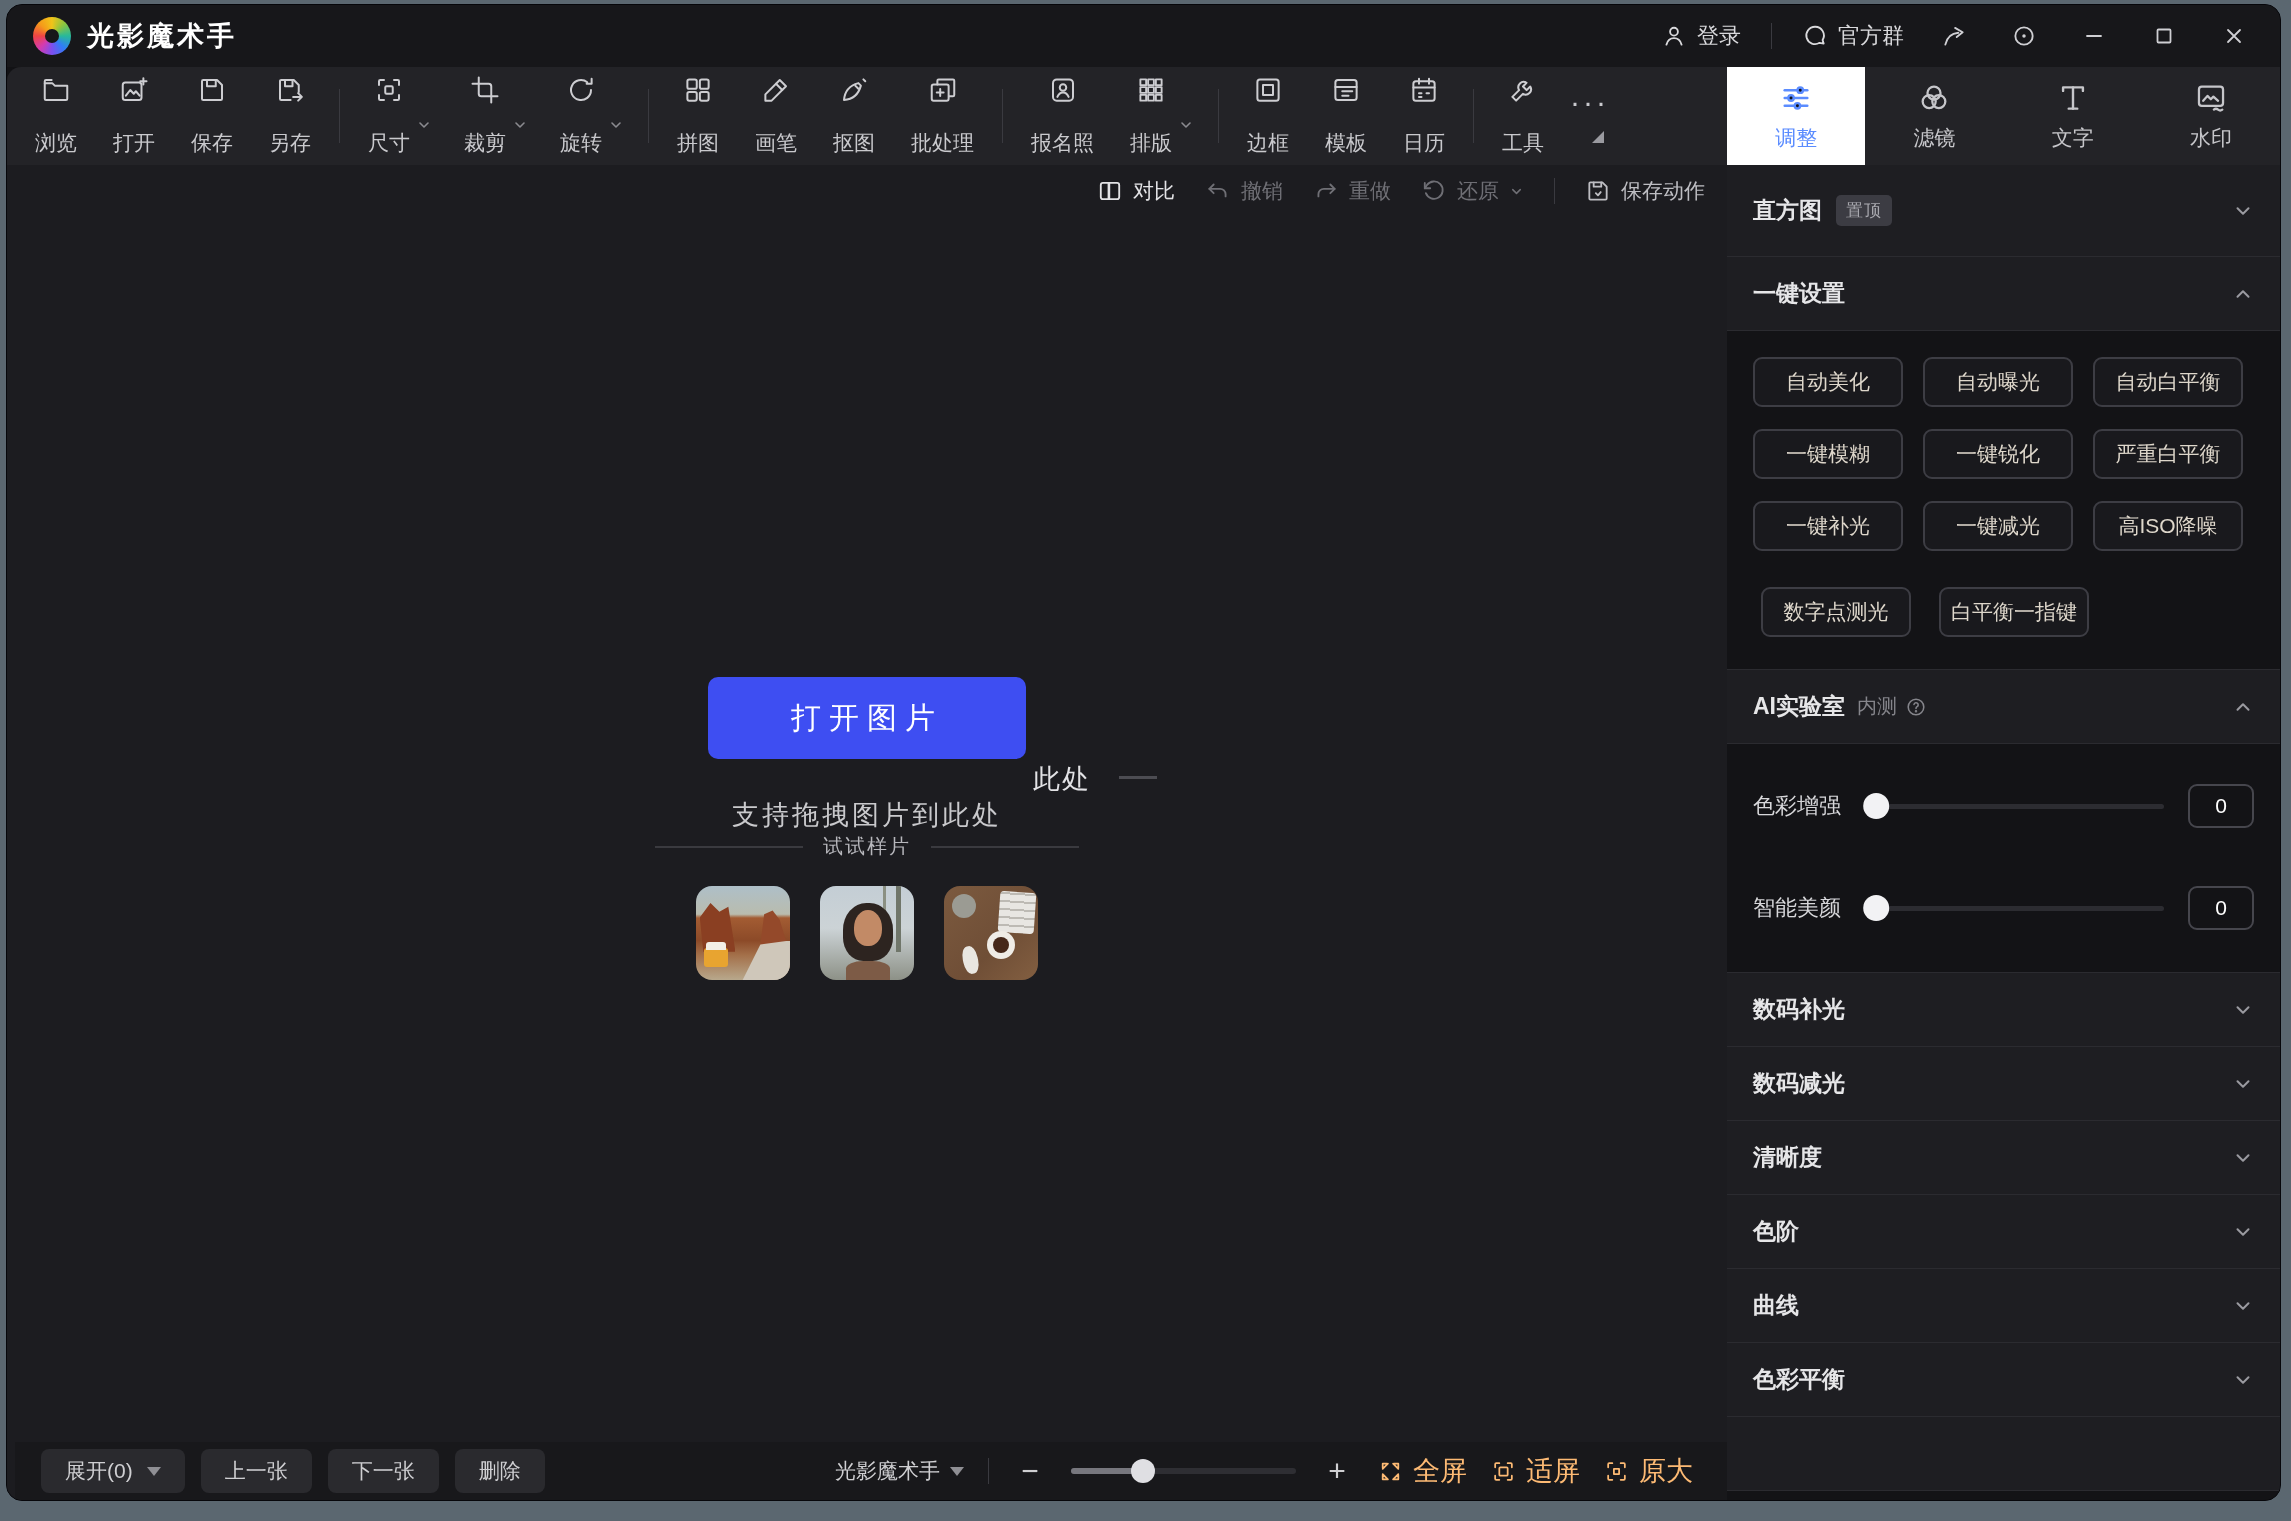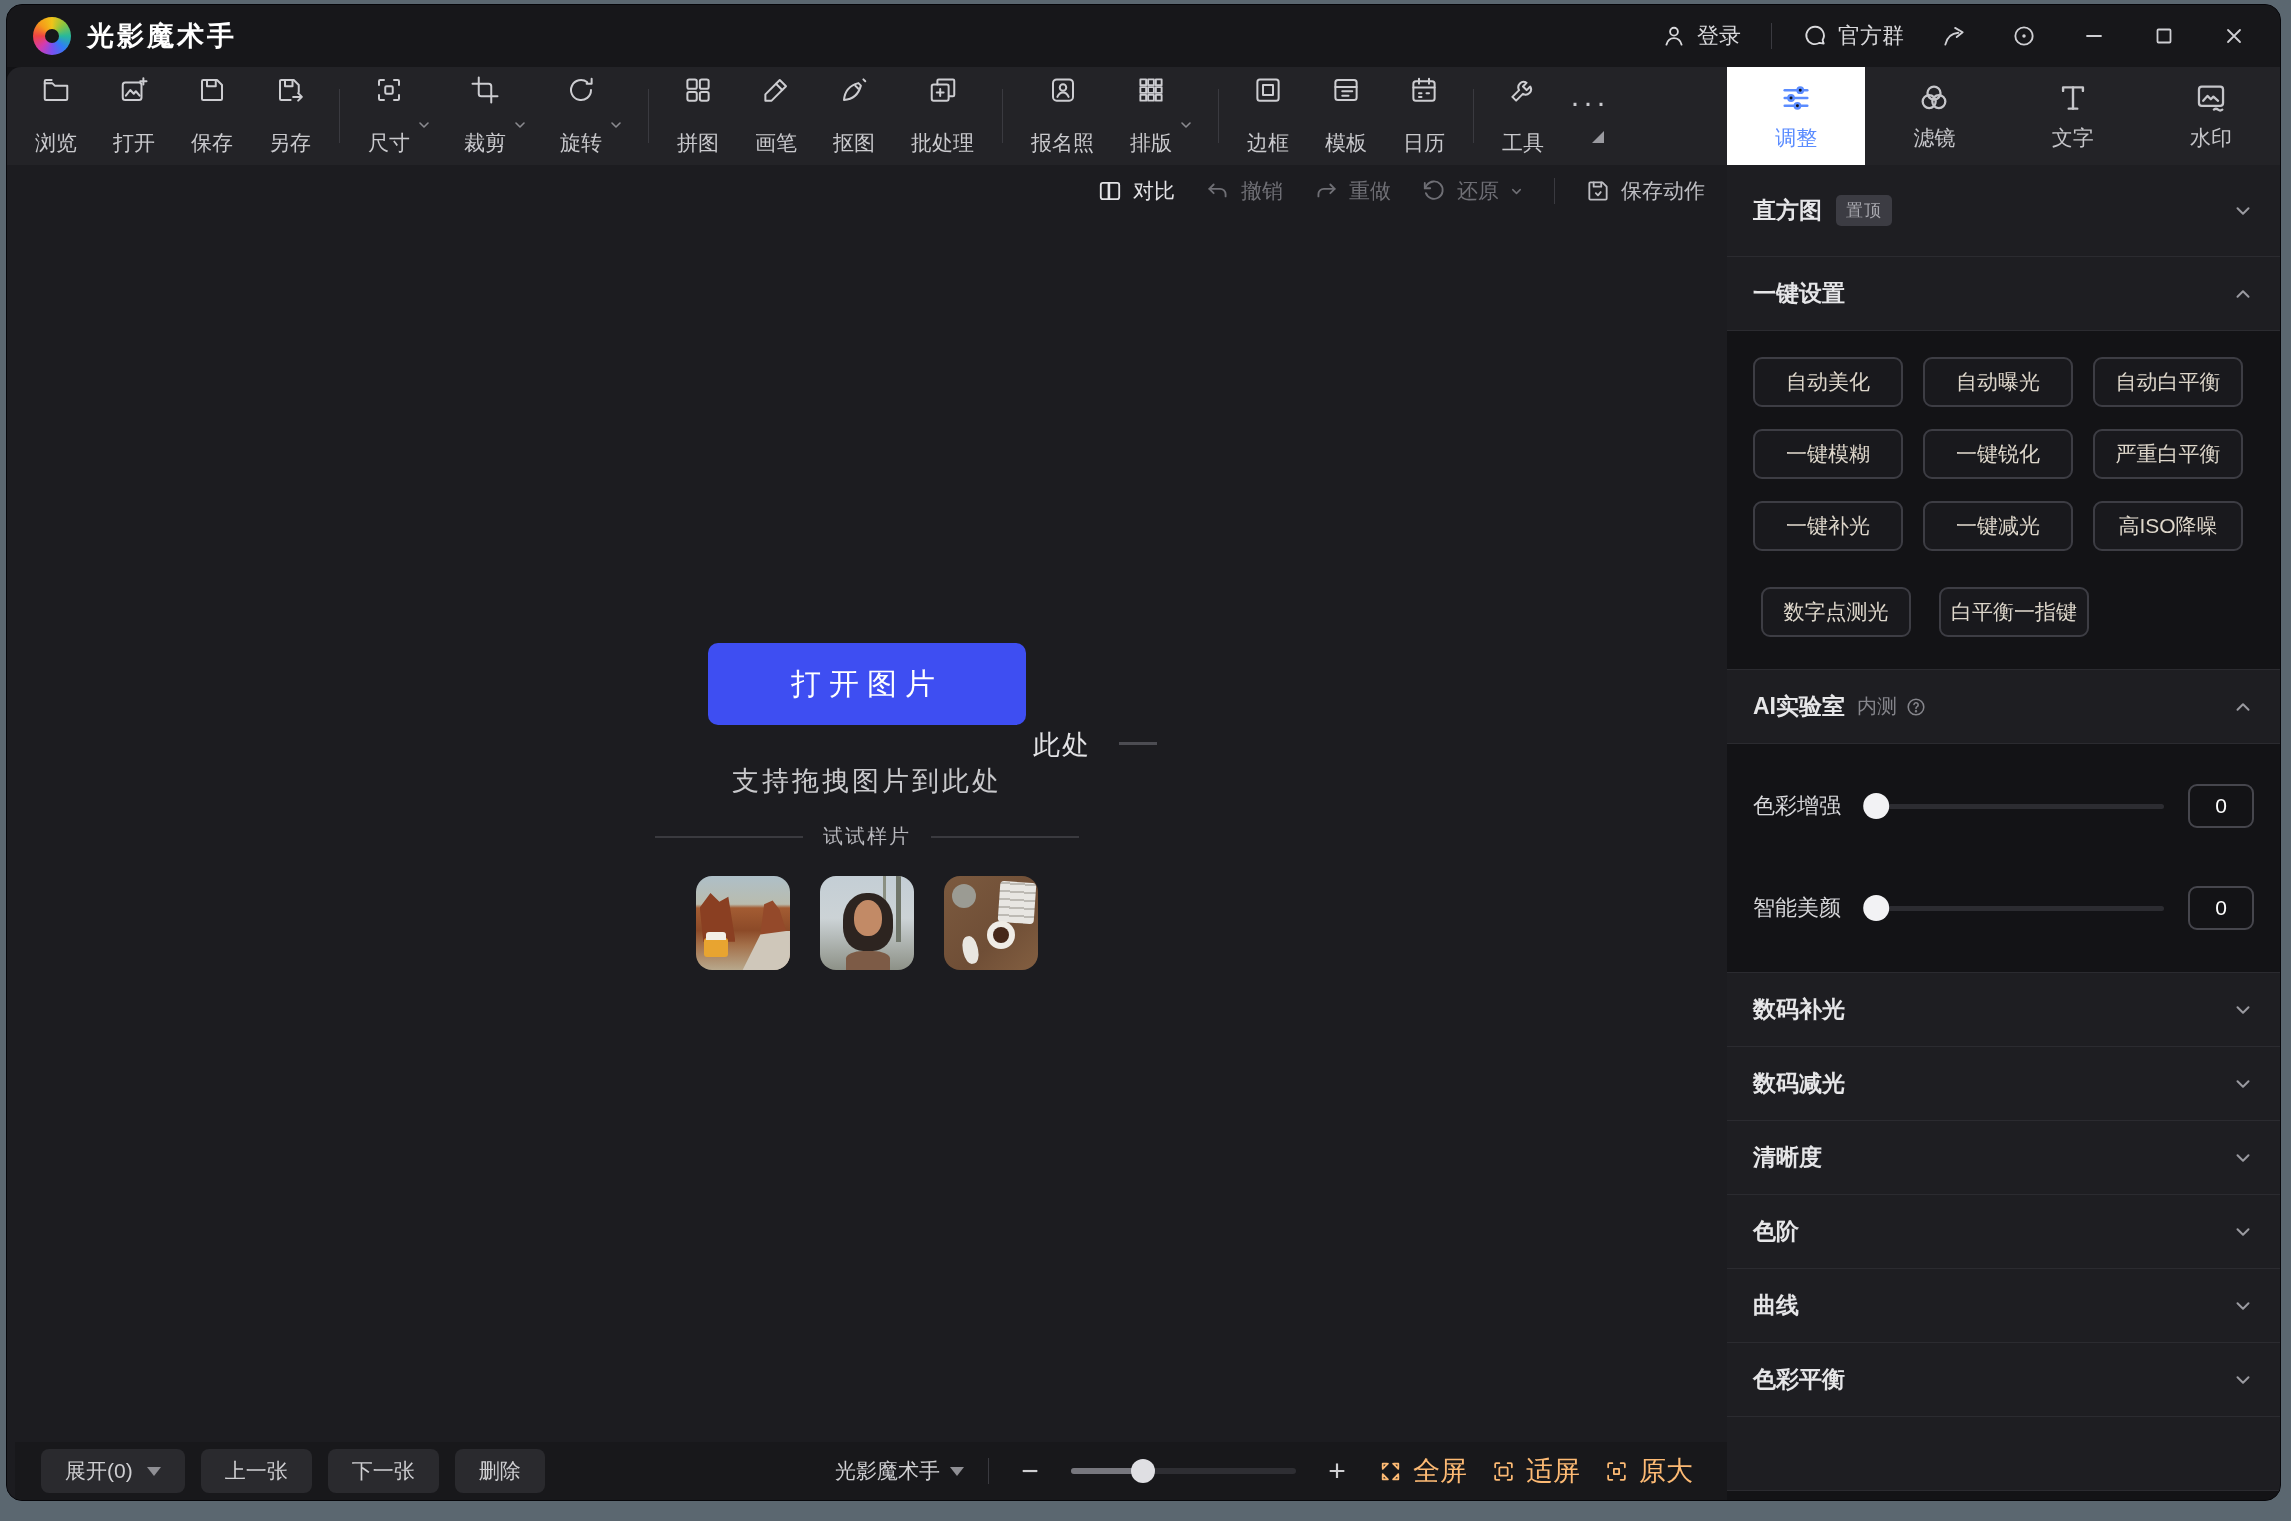--- a/index.html
+++ b/index.html
@@ -56,31 +56,31 @@
   
   .workspace { flex:1; display:flex; flex-direction:column; background:#1c1c20; position:relative; }
   .actionbar { height:52px; display:flex; align-items:center; justify-content:flex-end; padding-right:22px; }
   .ab-item { display:flex; align-items:center; gap:10px; font-size:21px; margin-left:30px; }
   .ab-on { color:#e3e3e6; }
   .ab-dim { color:#6f6f75; }
   .ab-mid { color:#bdbdc2; }
   .ab-sep { width:1px; height:26px; background:#3a3a40; margin-left:30px; }
 
   .canvas { flex:1; position:relative; }
-  .center-stack { position:absolute; top:426px; left:50%; transform:translateX(-50%);
+  .center-stack { position:absolute; top:460px; left:50%; transform:translateX(-50%);
     width:640px; display:flex; flex-direction:column; align-items:center; }
   .open-btn {
     width:318px; height:82px; background:#3e4ef2; border:none; border-radius:10px;
     color:#fff; font-size:30px; letter-spacing:8px; font-family:inherit; cursor:pointer;
     display:flex; align-items:center; justify-content:center;
   }
   .stray-text { position:absolute; top:84px; left:calc(50% + 166px); font-size:27px; color:#e3e3e6; letter-spacing:2px; }
   .stray-line { position:absolute; top:99px; left:calc(50% + 252px); width:38px; height:3px; background:#4c4c52; }
   .drag-hint { margin-top:38px; font-size:27px; color:#c9c9cc; letter-spacing:3px; }
-  .samples-divider { margin-top:24px; display:flex; align-items:center; gap:20px; }
+  .samples-divider { display:flex; align-items:center; gap:20px; }
   .samples-divider .line { width:148px; height:2px; background:#3a3a3f; }
   .samples-label { font-size:20px; color:#b7b7bc; letter-spacing:2px; }
   .thumbs { margin-top:26px; display:flex; gap:30px; }
   .thumb { width:94px; height:94px; border-radius:16px; overflow:hidden; position:relative; cursor:pointer; }
   
   .t1 { background:linear-gradient(180deg,#aebfc8 0%,#b9bcae 30%,#a35c33 34%,#8c4a28 58%,#a4714b 74%,#b8a88c 100%); }
   .t1 .rock1 { position:absolute; left:4%; top:18%; width:38%; height:52%; background:#8a3f22;
     clip-path:polygon(10% 100%,0 30%,30% 0,55% 18%,80% 8%,100% 100%); }
   .t1 .rock2 { position:absolute; right:2%; top:26%; width:30%; height:40%; background:#94492a;
     clip-path:polygon(0 100%,15% 10%,45% 0,70% 25%,100% 100%); }

